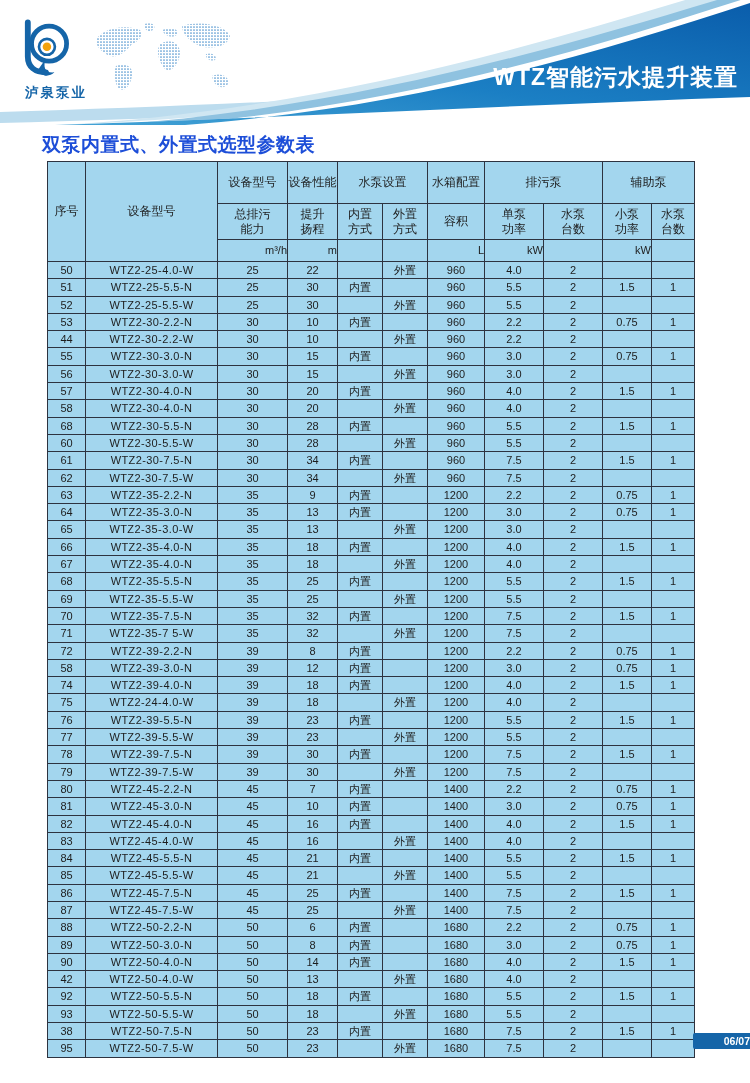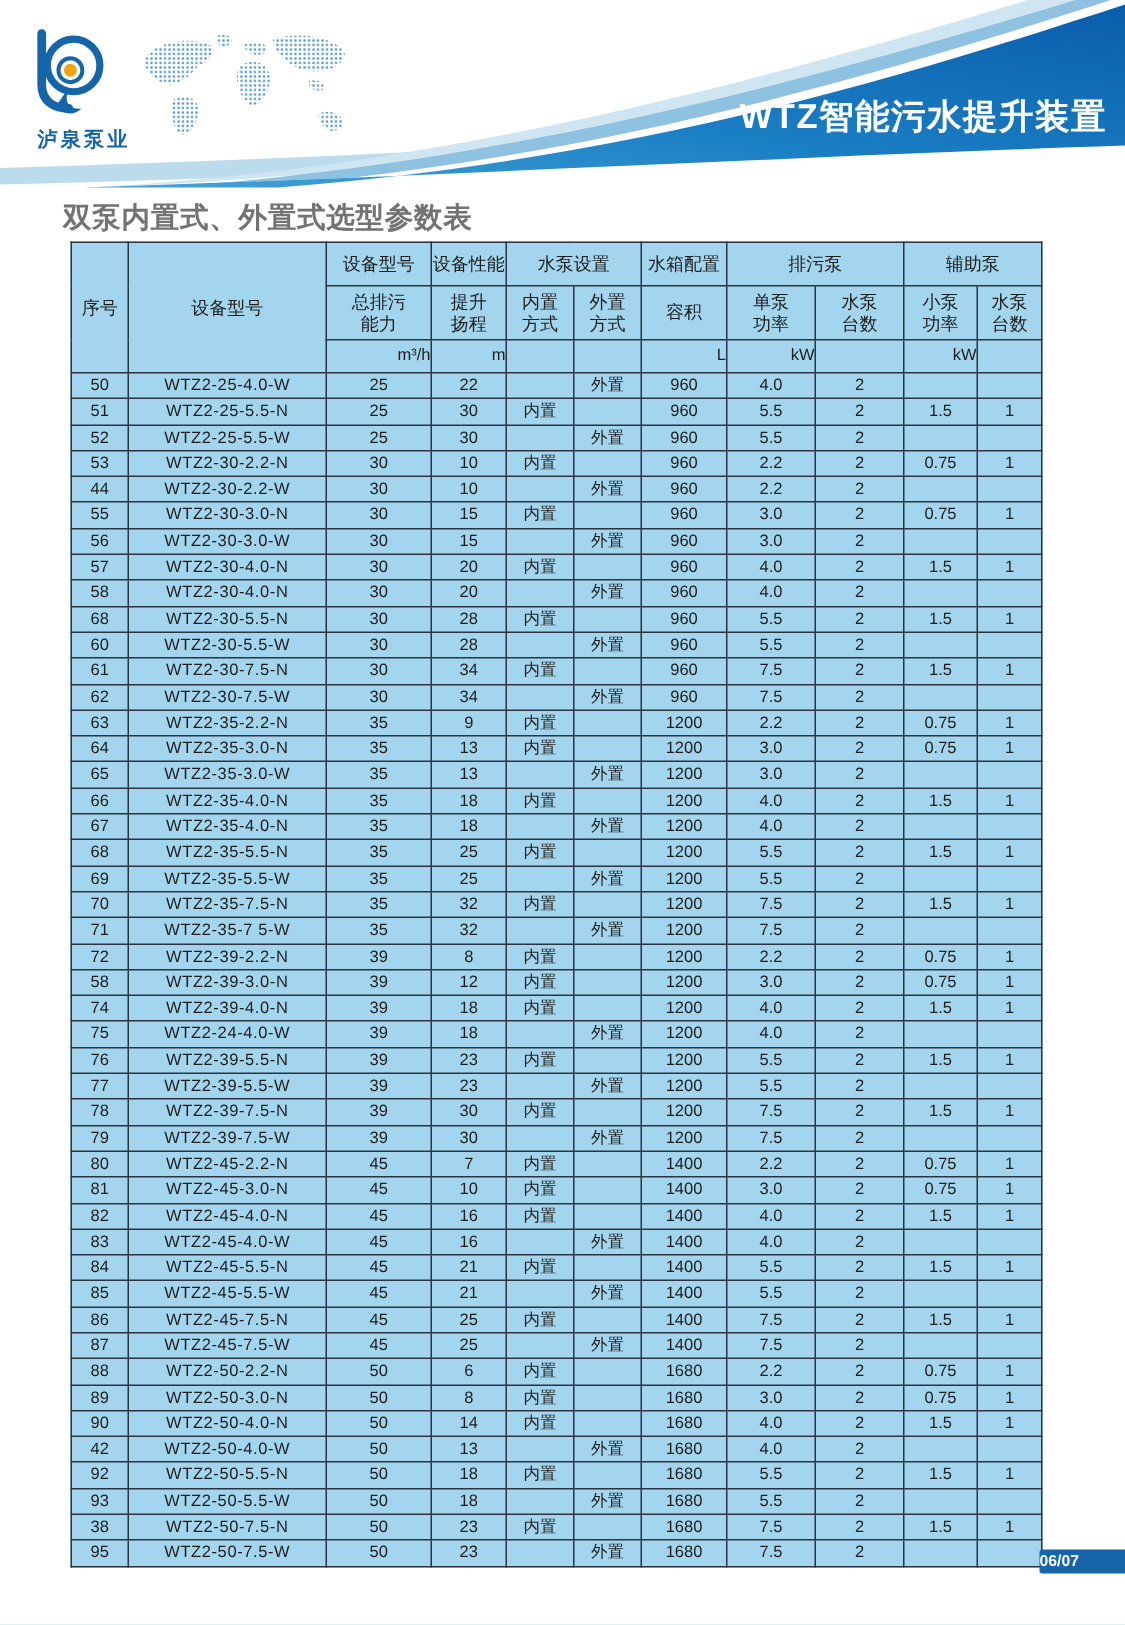--- a/index.html
+++ b/index.html
@@ -10,41 +10,41 @@
   .header-art { position:absolute; left:0; top:0; width:750px; height:130px; }
   .logo { position:absolute; left:12px; top:16px; width:72px; height:68px; }
   .brand-text { position:absolute; left:13px; top:84px; font-size:13.5px; font-weight:bold;
                 color:#1565a8; letter-spacing:2px; white-space:nowrap;margin-left:12px; }
   .world-map { position:absolute; left:88px; top:20px; width:150px; height:88px; }
   .banner-title { position:absolute; right:12px; top:62px; font-size:23px; font-weight:bold;
                   color:#ffffff; letter-spacing:1px; white-space:nowrap;margin-left:29px; }
 
   
   .page-title { position:absolute; left:42px; top:132px; font-size:19px; font-weight:bold;
-                color:#737373; letter-spacing:0.5px; }
+                color:#1d4ed8; letter-spacing:0.5px; }
 
   
   .param-table { position:absolute; left:47px; top:161px; width:647px;
                  border-collapse:collapse; table-layout:fixed;
                  background:#a3d6ee; }
   .param-table th, .param-table td {
       border:1px solid #2d3340; text-align:center; vertical-align:middle;
       color:#1d1d1d; padding:0; overflow:hidden;
   }
   .param-table th { font-weight:normal; font-size:12px; white-space:pre-line; line-height:1.25; }
-  .hrow1 th { height:29px; }
+  .hrow1 th { height:42px; }
   .hrow2 th { height:36px; }
   .hrow3 th { height:22px; font-size:11px;text-align:right; }
   .param-table td { font-size:11px; height:16.3px; line-height:16.3px; white-space:nowrap; }
   .param-table td.model { letter-spacing:0.4px; }
 
   
   .page-number { position:absolute; right:0; top:1033px; width:57px; height:16px;
                  background:#1565a8; color:#fff; font-size:10.5px; font-weight:bold;
-                 text-align:left; line-height:16px; border-radius:2px 0 0 2px; }
+                 text-align:right; line-height:16px; border-radius:2px 0 0 2px; }
 </style>
 </head>
 <body>
 
 <div class="page">
 
   <svg class="header-art" viewBox="0 0 750 130" preserveAspectRatio="none" aria-hidden="true">
     <defs>
       <linearGradient id="gMain" x1="0" y1="1" x2="1" y2="0">
         <stop offset="0" stop-color="#45a4d6"></stop>

